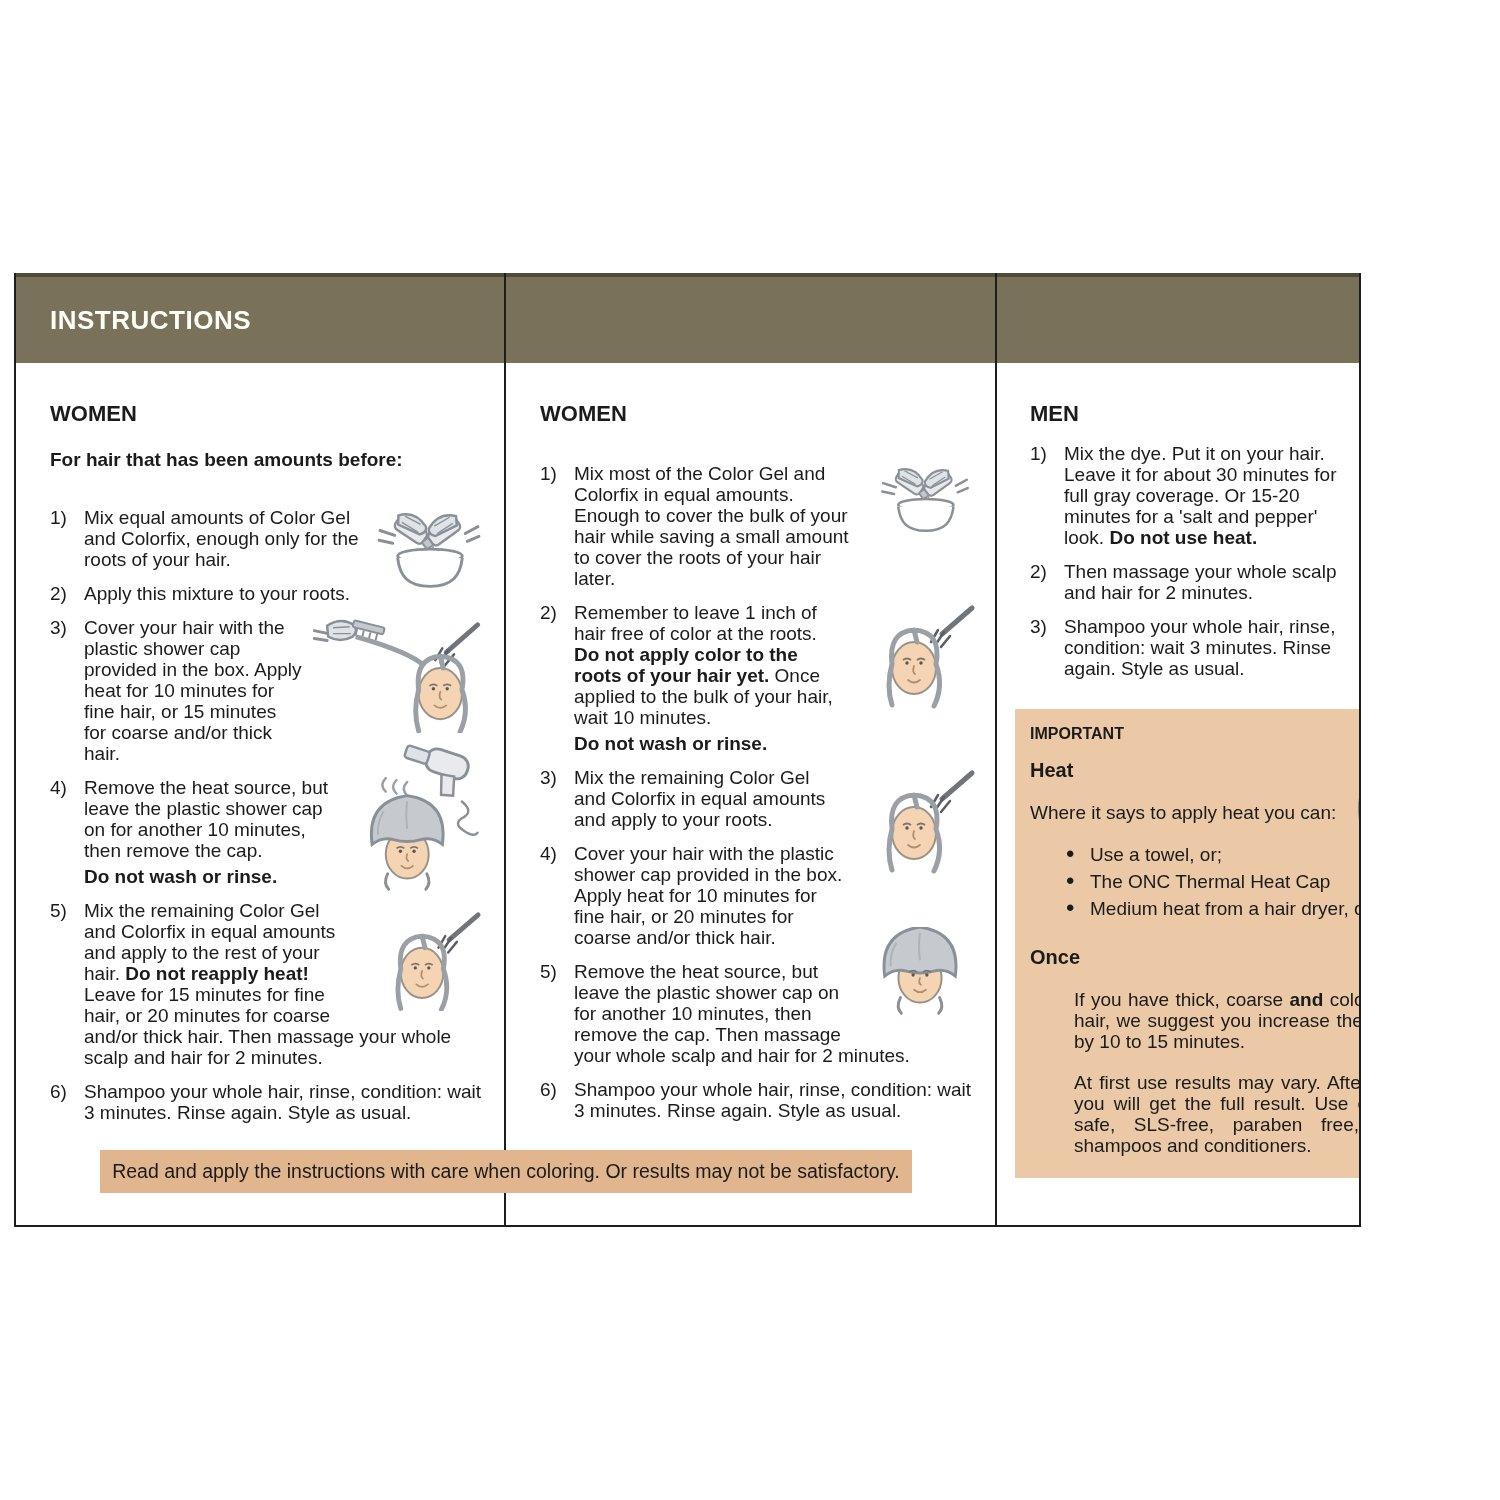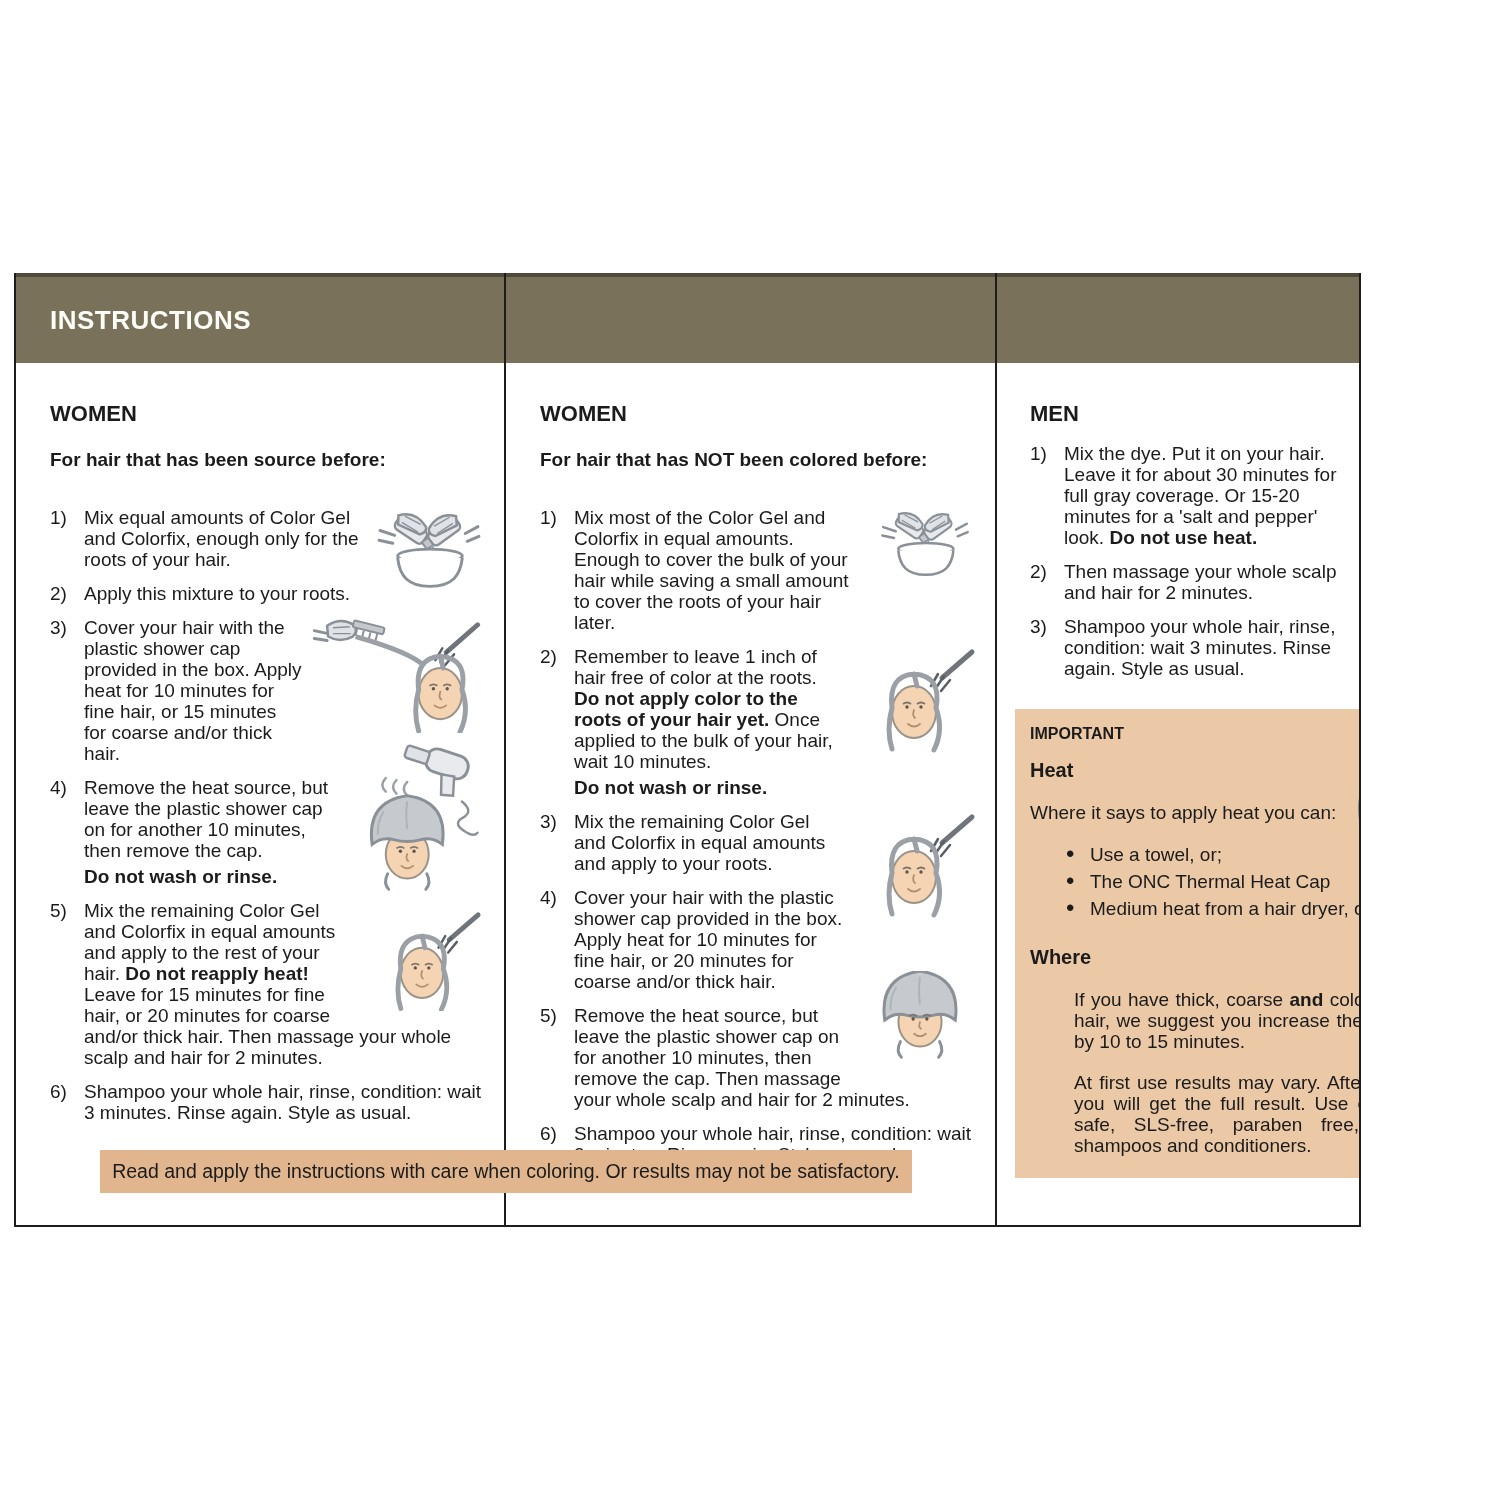--- a/index.html
+++ b/index.html
@@ -58,21 +58,21 @@
     <h1>INSTRUCTIONS</h1>
   </div>
 
   <div class="vline" style="left:488px"></div>
   <div class="vline" style="left:979px"></div>
 
   <div class="cols">
 
     <div class="col col1">
       <h3>WOMEN</h3>
-      <div class="subhead">For hair that has been source before:</div>
+      <div class="subhead">For hair that has been amounts before:</div>
       <div class="list">
           <div class="item"><span class="num">1)</span><span class="txt"><span class="art art-bowl">
   <svg viewBox="0 0 106 98" preserveAspectRatio="xMidYMin meet" xmlns="http://www.w3.org/2000/svg">
     <g stroke="#8a9097" stroke-width="3" stroke-linecap="round" fill="none">
       <path d="M3,24 l15,5 M2,34 l14,3"></path>
                     <path d="M103,20 l-13,7 M104,30 l-12,5"></path>
     </g>
     <g transform="rotate(34 40 28)">
       <rect x="16" y="20" width="34" height="15" rx="5" fill="#e7e9ec" stroke="#8a9097" stroke-width="2.5"></rect>
       <rect x="50" y="23" width="8" height="9" rx="1" fill="#c3c7cc" stroke="#8a9097" stroke-width="2"></rect>
@@ -144,21 +144,20 @@
                   <circle cx="65" cy="61" r="1.7" fill="#5d564e"></circle>
     <path d="M58,64 q-2,6 1,8 M52,78 q6,5 12,0" stroke="#b08d6e" stroke-width="1.8" fill="none" stroke-linecap="round"></path>
   </svg>
 </span><span>Mix the remaining Color Gel and Colorfix in equal amounts and apply to the rest of your hair. </span><b>Do not reapply heat!</b><span> Leave for 15 minutes for fine hair, or 20 minutes for coarse and/or thick hair. Then massage your whole scalp and hair for 2 minutes.</span></span></div>
           <div class="item"><span class="num">6)</span><span class="txt"><span>Shampoo your whole hair, rinse, condition: wait 3 minutes. Rinse again. Style as usual.</span></span></div>
         </div>
     </div>
 
     <div class="col col2">
       <h3>WOMEN</h3>
-      <div class="subhead">For hair that has NOT been colored before:</div>
       <div class="list">
           <div class="item"><span class="num">1)</span><span class="txt"><span class="art art-bowl-sm">
   <svg viewBox="0 0 106 98" preserveAspectRatio="xMidYMin meet" xmlns="http://www.w3.org/2000/svg">
     <g stroke="#8a9097" stroke-width="3" stroke-linecap="round" fill="none">
       <path d="M3,24 l15,5 M2,34 l14,3"></path>
                     <path d="M103,20 l-13,7 M104,30 l-12,5"></path>
     </g>
     <g transform="rotate(34 40 28)">
       <rect x="16" y="20" width="34" height="15" rx="5" fill="#e7e9ec" stroke="#8a9097" stroke-width="2.5"></rect>
       <rect x="50" y="23" width="8" height="9" rx="1" fill="#c3c7cc" stroke="#8a9097" stroke-width="2"></rect>
@@ -228,21 +227,21 @@
 
       <div class="impbox">
         <div class="imp-title">IMPORTANT</div>
         <div class="imp-sub">Heat</div>
         <div class="imp-intro">Where it says to apply heat you can:</div>
         <div class="bullets">
           <div class="bullet">Use a towel, or;</div>
           <div class="bullet">The ONC Thermal Heat Cap</div>
           <div class="bullet">Medium heat from a hair dryer, or;</div>
         </div>
-        <div class="imp-sub tips-head">Where</div>
+        <div class="imp-sub tips-head">Once</div>
         <div class="tip"><span>If you have thick, coarse </span><b>and</b><span> color resistant hair, we suggest you increase the heat time by 10 to 15 minutes.</span></div>
         <div class="tip"><span>At first use results may vary. After 2-3 uses you will get the full result. Use only color-safe, SLS-free, paraben free, low pH shampoos and conditioners.</span></div>
 
         <span class="abs-art art-capdryer-box">
   <svg viewBox="0 0 132 168" preserveAspectRatio="xMidYMin meet" xmlns="http://www.w3.org/2000/svg">
     <g transform="rotate(18 98 28)">
       <rect x="74" y="14" width="44" height="24" rx="11" fill="#e8eaed" stroke="#8a9097" stroke-width="3"></rect>
       <rect x="52" y="20" width="24" height="13" rx="3" fill="#dfe2e6" stroke="#8a9097" stroke-width="2.5"></rect>
       <path d="M94,38 l6,20 12,-3 -5,-19 z" fill="#e8eaed" stroke="#8a9097" stroke-width="2.5"></path>
     </g>

